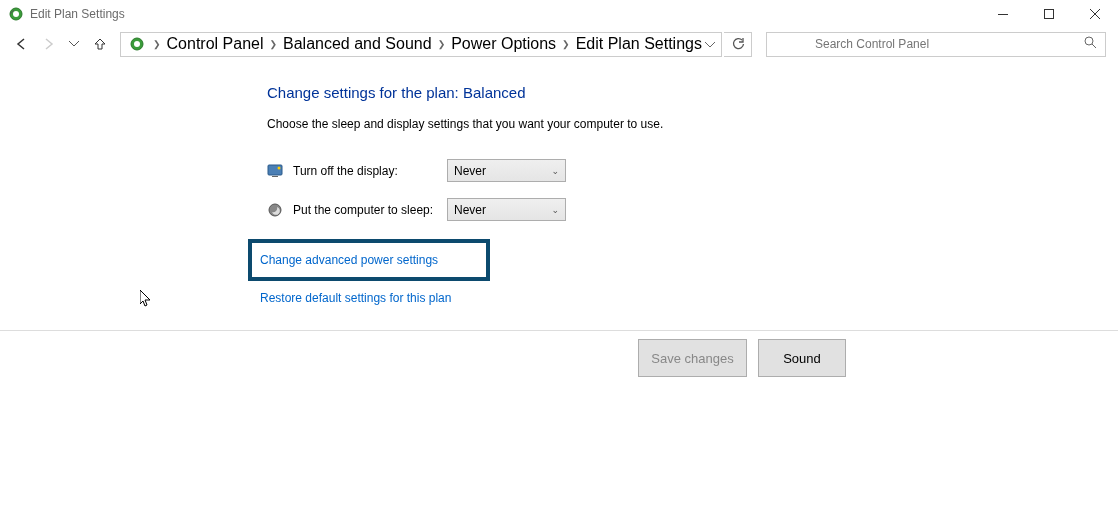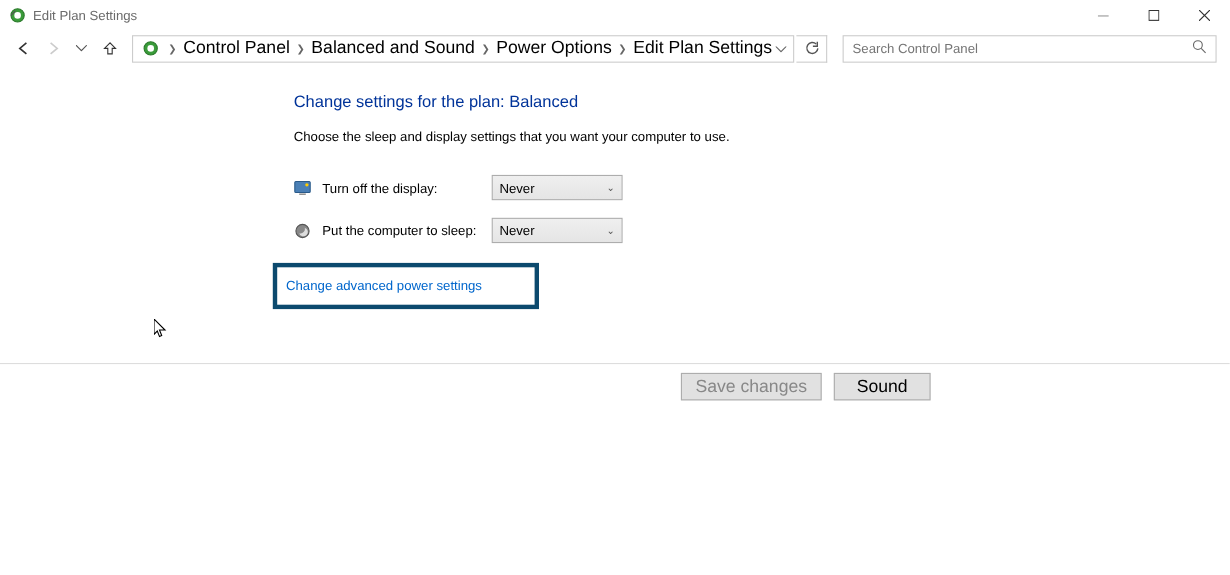--- a/index.html
+++ b/index.html
@@ -14,40 +14,40 @@
     .nav-row { display: flex; align-items: center; height: 32px; padding: 0 12px 0 10px; gap: 2px; }
     .nav-btn { width: 24px; height: 24px; display: flex; align-items: center; justify-content: center; color: #333; }
     .nav-btn.disabled { color: #bbb; }
     .breadcrumb-bar { flex: 1; display: flex; align-items: center; border: 1px solid #ccc; height: 25px; margin-left: 6px; padding: 0 4px; background: #fff; position: relative; }
     .bc-icon { width: 16px; height: 16px; margin: 0 4px; }
     .bc-item { padding: 0 2px; font-size: 16px; color: #000; white-space: nowrap; }
     .bc-chev { margin: 0 4px; color: #666; font-size: 9px; }
     .bc-dropdown { position: absolute; right: 6px; color: #666; }
     .refresh-btn { width: 28px; height: 25px; border: 1px solid #ccc; border-left: none; display: flex; align-items: center; justify-content: center; color: #555; }
     .search-bar { width: 340px; height: 25px; border: 1px solid #ccc; margin-left: 12px; display: flex; align-items: center; padding: 0 8px; background: #fff; }
-    .search-input { flex: 1; border: none; outline: none; font-size: 12px; color: #888; }
+    .search-input { flex: 1; border: none; outline: none; font-size: 12px; color: #888; margin-left: 40px; }
     .search-icon { color: #666; }
     
     .content { padding: 24px 0 0 267px; }
     .heading { font-size: 15px; color: #003399; margin-bottom: 16px; font-weight: normal; }
     .subtext { font-size: 12px; color: #000; margin-bottom: 28px; }
     
     .setting-row { display: flex; align-items: center; margin-bottom: 16px; }
     .setting-icon { width: 16px; height: 16px; margin-right: 10px; }
     .setting-label { width: 154px; font-size: 12px; color: #000; }
     .setting-select { width: 119px; height: 23px; border: 1px solid #adadad; background: linear-gradient(#efefef,#e5e5e5); font-size: 12px; padding: 0 6px; display: flex; align-items: center; justify-content: space-between; }
     .setting-select .chev { font-size: 9px; color: #555; }
     
     .links { margin-top: 18px; margin-left: 0; }
     .link { color: #0066cc; font-size: 12px; padding: 6px 8px; display: inline-block; }
     .link.highlighted { border: 4px solid #0c4a6e; padding: 10px 48px 10px 8px; }
     .link-row { margin-top: 4px; }
     
     .button-row { position: absolute; top: 330px; left: 0; right: 0; border-top: 1px solid #ddd; padding: 8px 0; text-align: right; padding-right: 272px; }
-    .btn { min-width: 88px; height: 25px; border: 1px solid #adadad; background: #e1e1e1; font-size: 16px; margin-left: 8px; padding: 0 12px; }
+    .btn { min-width: 88px; height: 38px; border: 1px solid #adadad; background: #e1e1e1; font-size: 13px; margin-left: 8px; padding: 0 12px; }
     .btn.disabled { color: #888; }
     
     .cursor { position: absolute; top: 290px; left: 140px; font-size: 16px; pointer-events: none; }
   </style>
 </head>
 <body>
 
 <div class="titlebar">
   <span class="titlebar-icon">
     <svg viewBox="0 0 16 16">
@@ -155,20 +155,23 @@
         </svg></span>
     <span class="setting-label">Put the computer to sleep:</span>
     <div class="setting-select">
       <span>Never</span>
       <span class="chev">⌄</span>
     </div>
   </div>
 
   <div class="links" style="margin-left:-19px;">
     <a class="link highlighted">Change advanced power settings</a>
+    <div class="link-row">
+      <a class="link" style="padding-left:12px;">Restore default settings for this plan</a>
+    </div>
   </div>
 </div>
 
 <div class="button-row">
   <button class="btn disabled">Save changes</button>
   <button class="btn">Sound</button>
 </div>
 
 <div class="cursor">
   <svg width="14" height="18">

